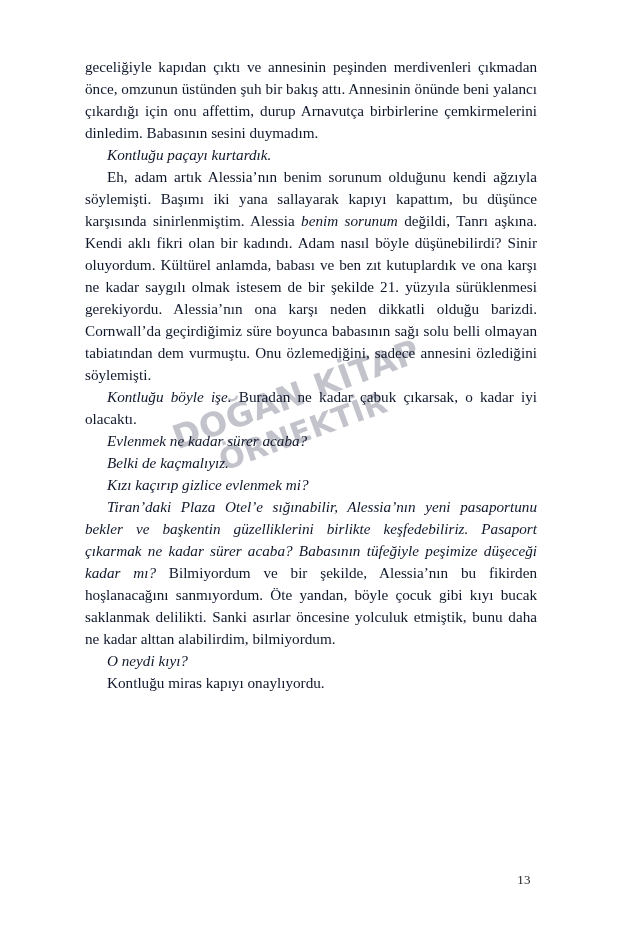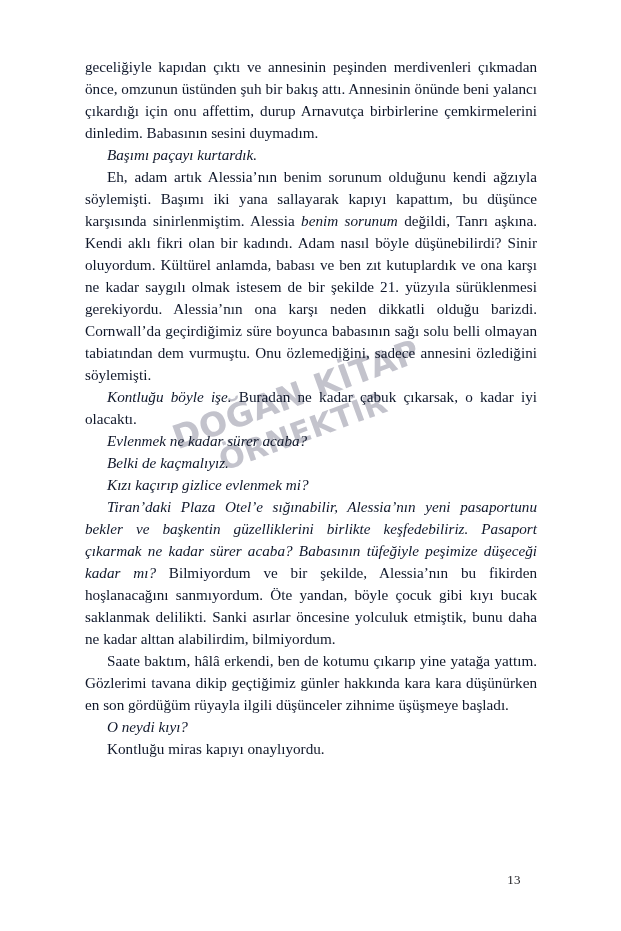--- a/index.html
+++ b/index.html
@@ -44,21 +44,21 @@
     text-align: left;
   }
   .para i, .para em {
     font-style: italic;
   }
   
   .para { hyphens: manual; }
 
   .folio {
     position: absolute;
-    right: 100px;
+    right: 90px;
     top: 872px;
     font-size: 13px;
     color: #1a1a1e;
     letter-spacing: 0.4px;
     z-index: 3;
   }
 
   
   .watermark {
     position: absolute;
@@ -98,27 +98,26 @@
 
 <div class="page">
 
   <div class="watermark">
     <div class="wm-line one">DOĞAN KİTAP</div>
     <div class="wm-line two">ÖRNEKTİR</div>
   </div>
 
   <div class="text-block" id="body-text">
       <p class="para">geceliğiyle kapıdan çıktı ve annesinin peşinden merdivenleri çıkmadan önce, omzunun üstünden şuh bir bakış attı. Annesinin önünde beni yalancı çıkardığı için onu affettim, durup Arnavutça birbirlerine çemkirmelerini dinledim. Babasının sesini duymadım.</p>
-      <p class="para ital">Başımı paçayı kurtardık.</p>
+      <p class="para ital">Kontluğu paçayı kurtardık.</p>
       <p class="para indent"><span>Eh, adam artık Alessia’nın benim sorunum olduğunu kendi ağzıyla söylemişti. Başımı iki yana sallayarak kapıyı kapattım, bu düşünce karşısında sinirlenmiştim. Alessia </span><em>benim sorunum</em><span> değildi, Tanrı aşkına. Kendi aklı fikri olan bir kadındı. Adam nasıl böyle düşünebilirdi? Sinir oluyordum. Kültürel anlamda, babası ve ben zıt kutuplardık ve ona karşı ne kadar saygılı olmak istesem de bir şekilde 21. yüzyıla sürüklenmesi gerekiyordu. Alessia’nın ona karşı neden dikkatli olduğu barizdi. Cornwall’da geçirdiğimiz süre boyunca babasının sağı solu belli olmayan tabiatından dem vurmuştu. Onu özlemediğini, sadece annesini özlediğini söylemişti.</span></p>
       <p class="para indent"><em>Kontluğu böyle işe.</em><span> Buradan ne kadar çabuk çıkarsak, o kadar iyi olacaktı.</span></p>
       <p class="para ital">Evlenmek ne kadar sürer acaba?</p>
       <p class="para ital">Belki de kaçmalıyız.</p>
       <p class="para ital">Kızı kaçırıp gizlice evlenmek mi?</p>
       <p class="para indent"><em>Tiran’daki Plaza Otel’e sığınabilir, Alessia’nın yeni pasaportunu bekler ve başkentin güzelliklerini birlikte keşfedebiliriz. Pasaport çıkarmak ne kadar sürer acaba? Babasının tüfeğiyle peşimize düşeceği kadar mı?</em><span> Bilmiyordum ve bir şekilde, Alessia’nın bu fikirden hoşlanacağını sanmıyordum. Öte yandan, böyle çocuk gibi kıyı bucak saklanmak delilikti. Sanki asırlar öncesine yolculuk etmiştik, bunu daha ne kadar alttan alabilirdim, bilmiyordum.</span></p>
-      <p class="para indent">Saate baktım, hâlâ erkendi, ben de kotumu çıkarıp yine yatağa yattım. Gözlerimi tavana dikip geçtiğimiz günler hakkında kara kara düşünürken en son gördüğüm rüyayla ilgili düşünceler zihnime üşüşmeye başladı.</p>
       <p class="para ital">O neydi kıyı?</p>
       <p class="para indent">Kontluğu miras kapıyı onaylıyordu.</p>
     </div>
 
   <div class="folio">13</div>
 
 </div>
 
 </body></html>

